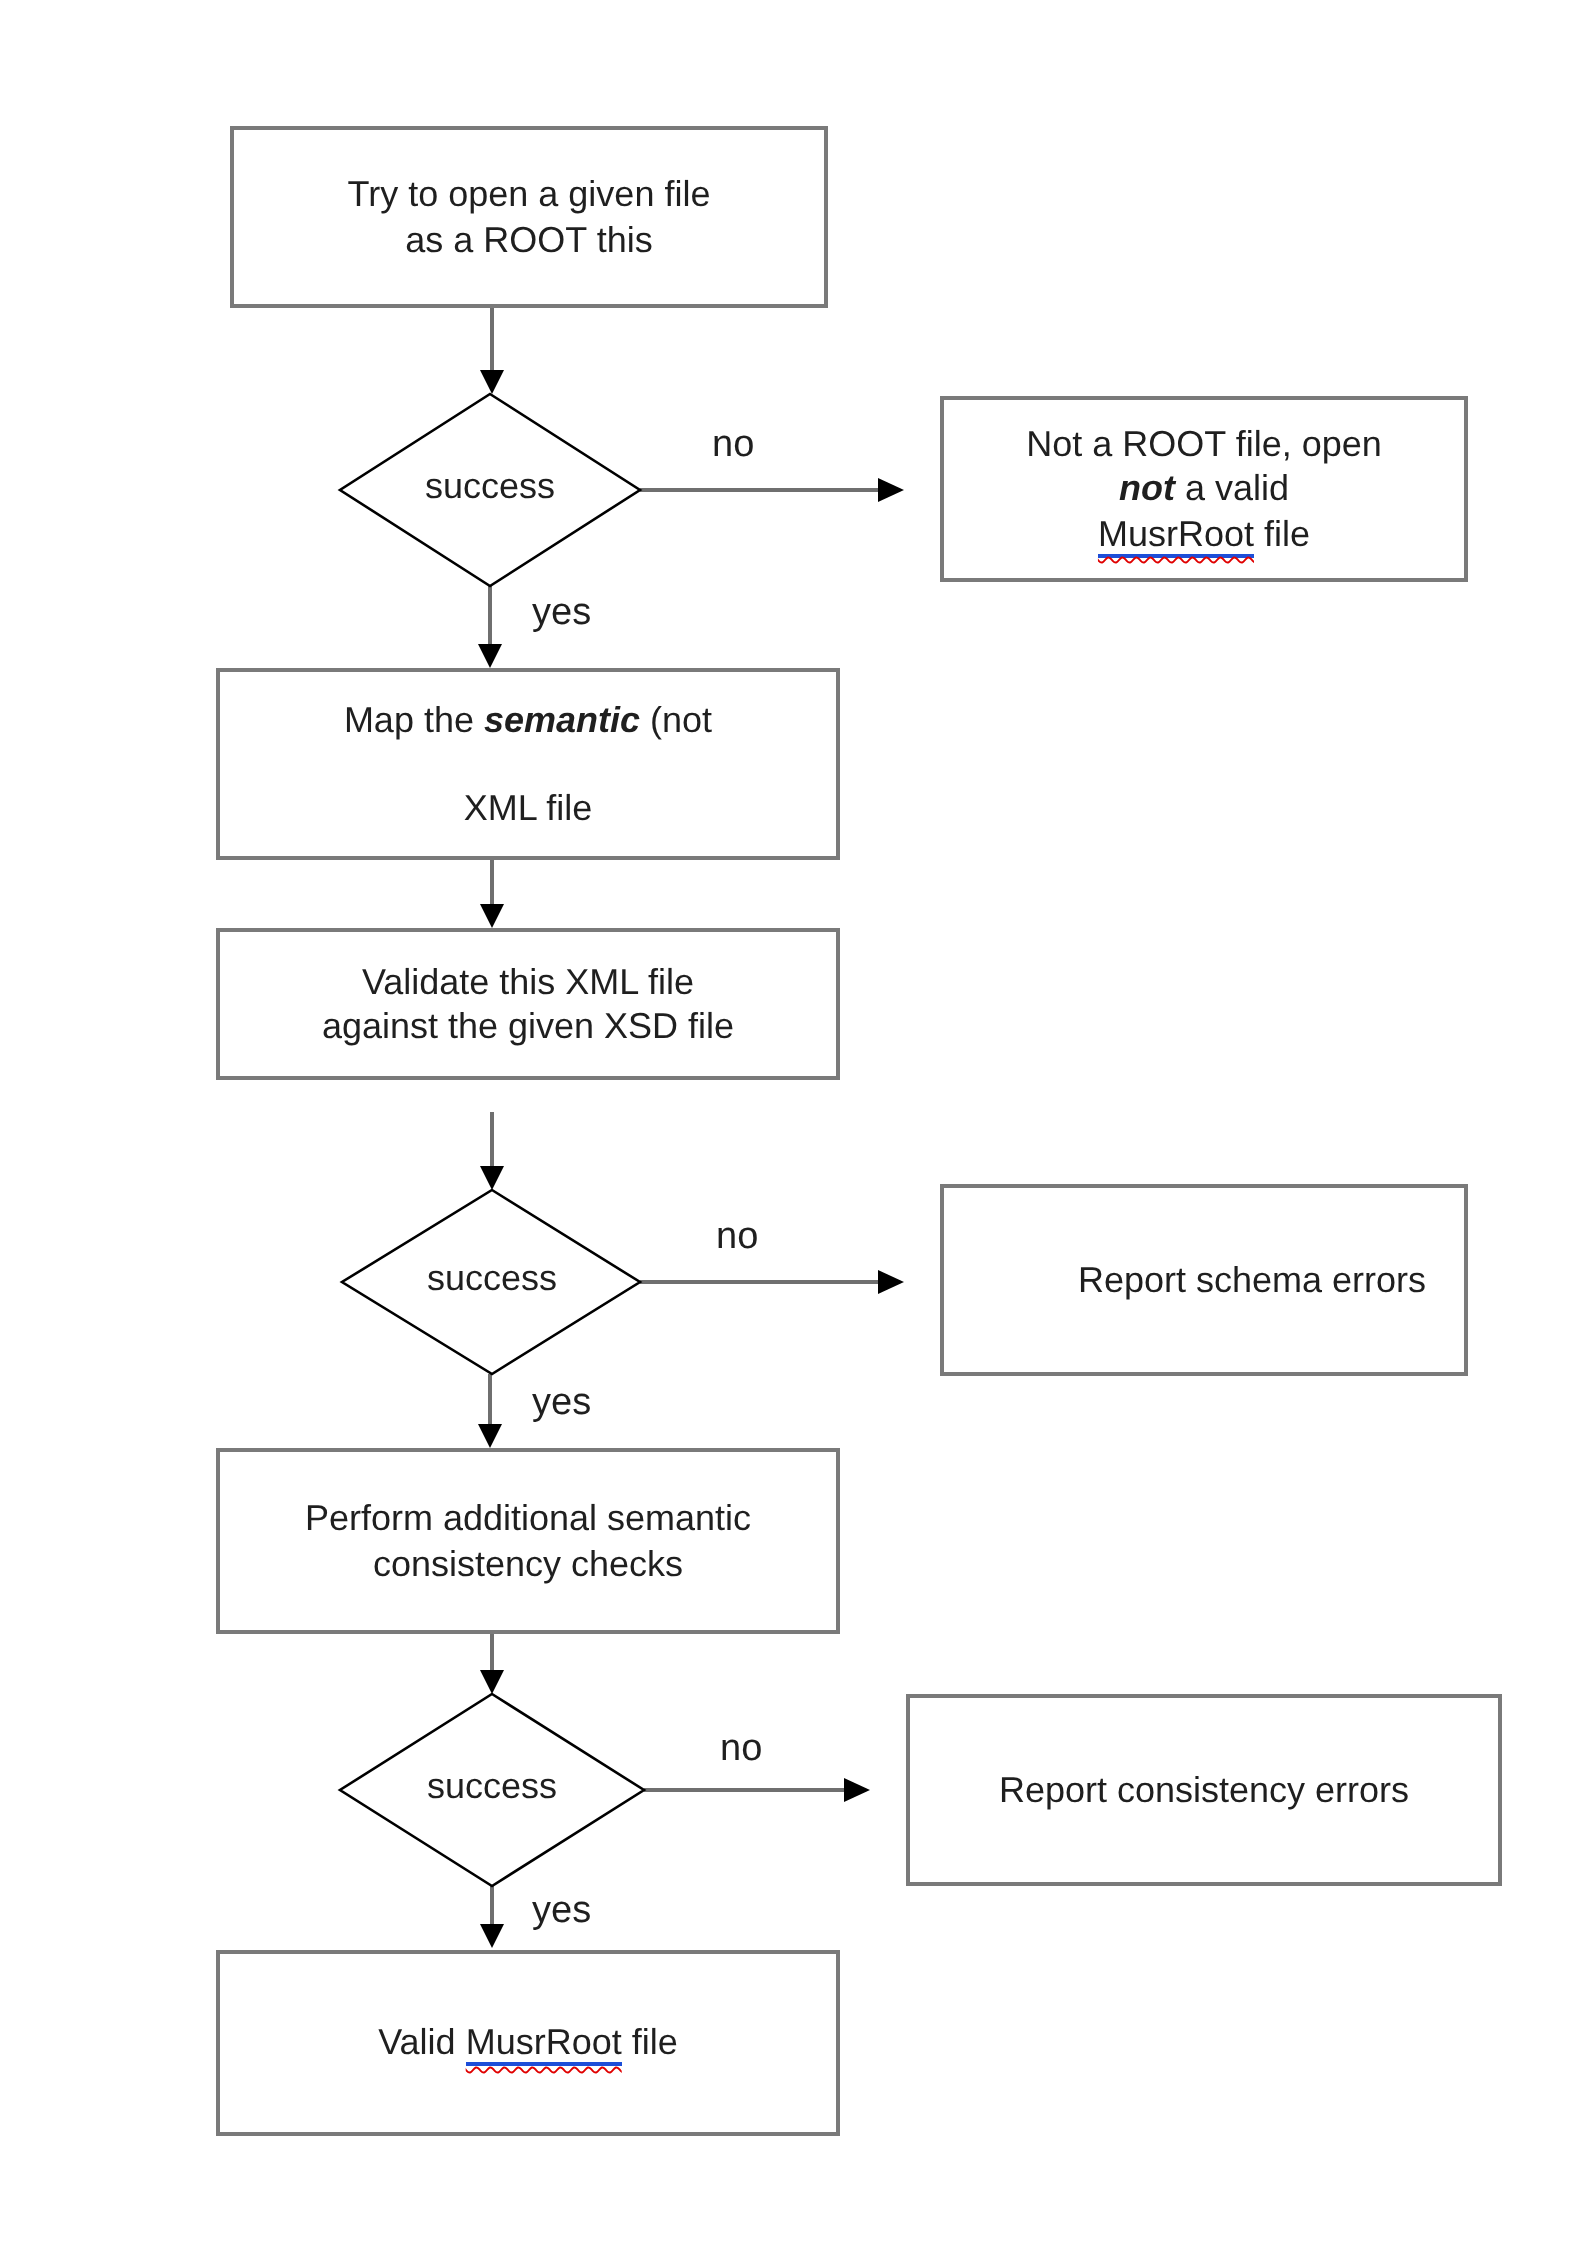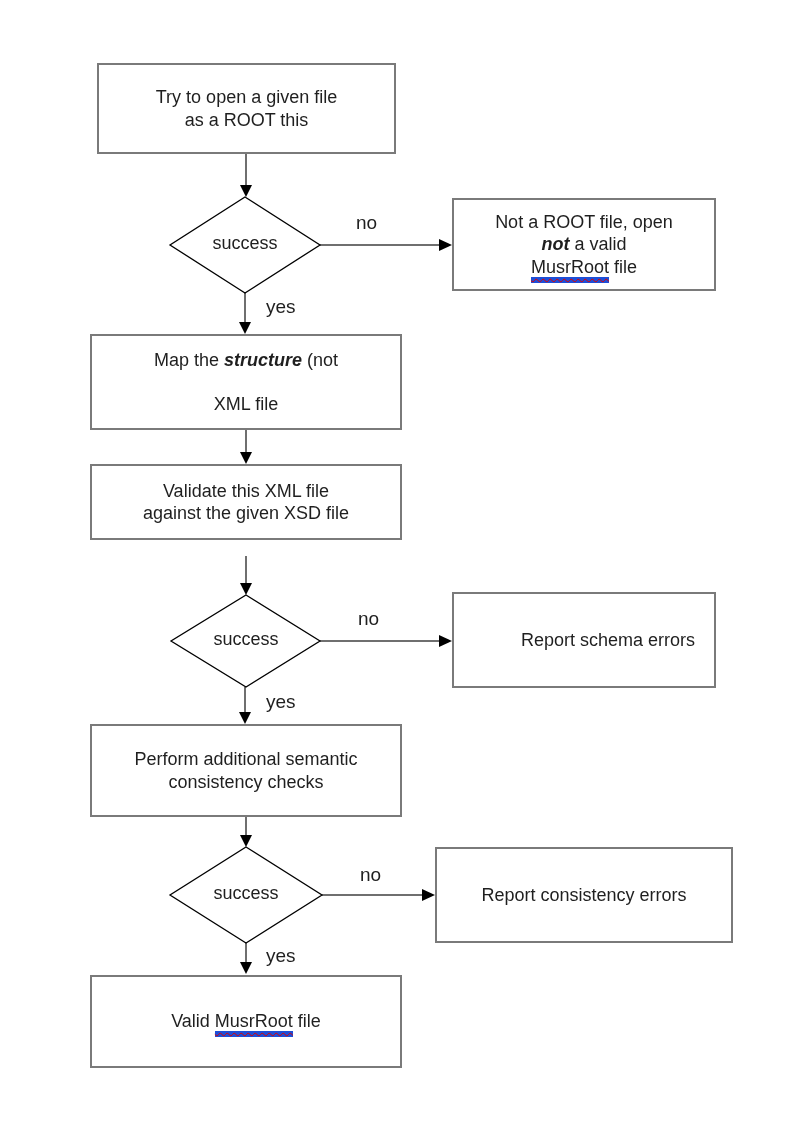--- a/index.html
+++ b/index.html
@@ -23,36 +23,37 @@
     box-sizing: border-box;
     background: #ffffff;
     border: 2px solid #7a7a7a;
     display: flex;
     align-items: center;
     justify-content: center;
     text-align: center;
     font-size: 18px;
     line-height: 1.24;
     z-index: 2;
+    margin-left: 18px;
   }
   .diamond-label {
     position: absolute;
     width: 150px;
     text-align: center;
     font-size: 18px;
     z-index: 3;
   }
   .edge-label {
     position: absolute;
     font-size: 19px;
     z-index: 3;
   }
   .seg-bi { font-weight: bold; font-style: italic; text-align: right; }
   .seg-um {
-    border-bottom: 6px solid #1d4ed8;
+    border-bottom: 2px solid #1d4ed8;
     text-decoration-line: underline;
     text-decoration-style: wavy;
     text-decoration-color: #e00000;
     text-decoration-thickness: 1px;
     text-underline-offset: 5px;
   }
   
   #box-open        { left:  97px; top:  63px; width: 299px; height:  91px; }
   #box-map         { left:  90px; top: 334px; width: 312px; height:  96px; }
   #box-validate    { left:  90px; top: 464px; width: 312px; height:  76px; }
@@ -113,21 +114,21 @@
 
   <div class="node" id="box-open">
       <span><span>Try to open a given file</span><br><span>as a ROOT this</span></span>
     </div>
 
   <div class="node" id="box-not-root">
       <span><span>Not a ROOT file, open</span><br><span class="seg-bi">not</span><span> a valid</span><br><span class="seg-um">MusrRoot</span><span> file</span></span>
     </div>
 
   <div class="node" id="box-map">
-      <span><span>Map the </span><span class="seg-bi">structure</span><span> (not</span><br><br><span>XML file</span></span>
+      <span><span>Map the </span><span class="seg-bi">semantic</span><span> (not</span><br><br><span>XML file</span></span>
     </div>
 
   <div class="node" id="box-validate">
       <span><span>Validate this XML file</span><br><span>against the given XSD file</span></span>
     </div>
 
   <div class="node" id="box-schema-err">
       <span><span>Report schema errors</span></span>
     </div>
 

